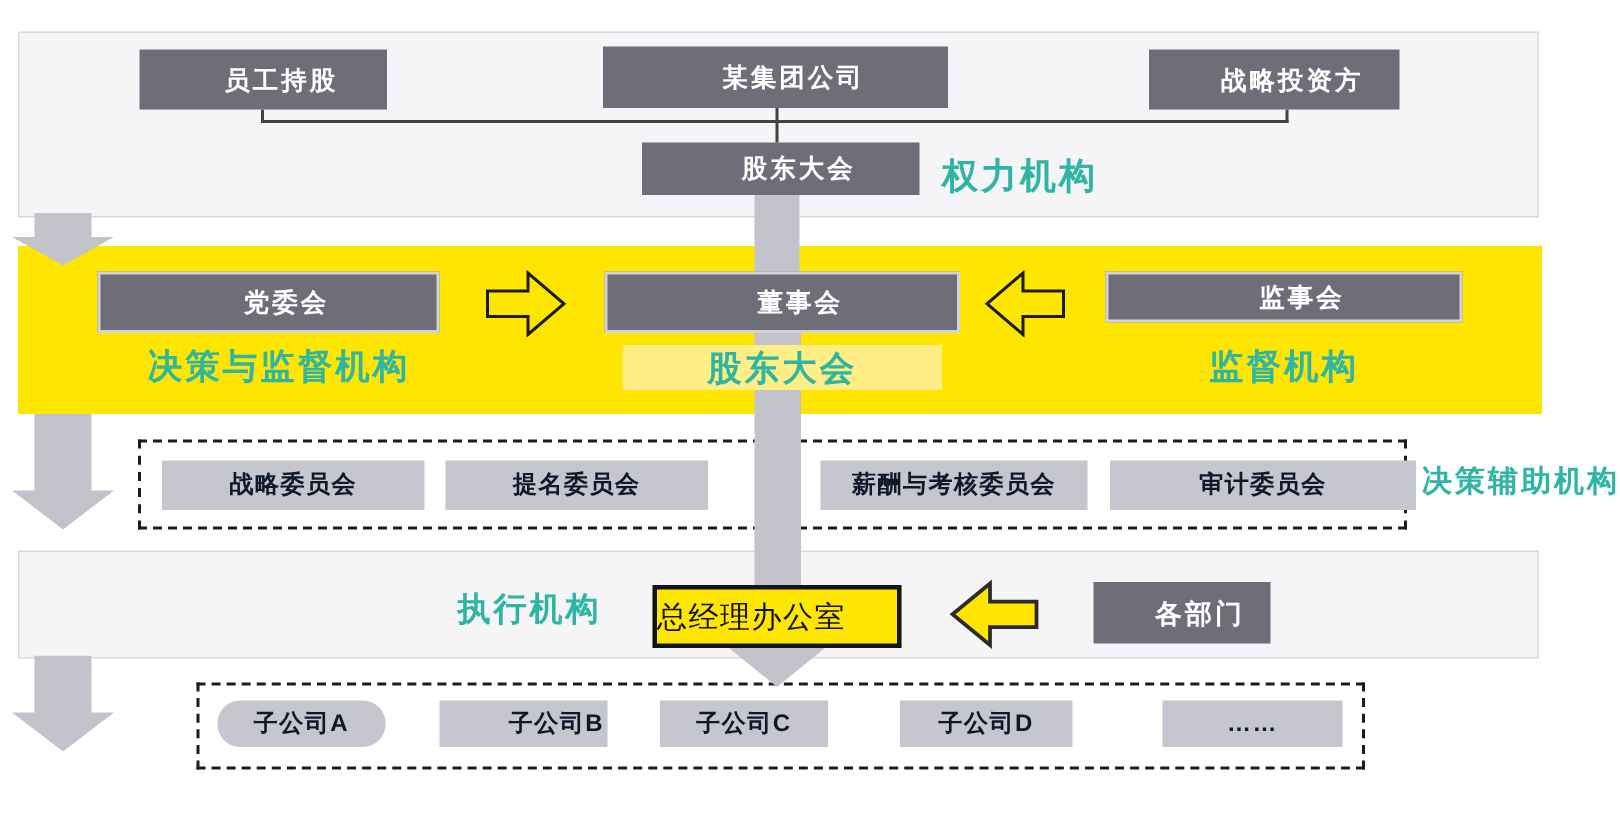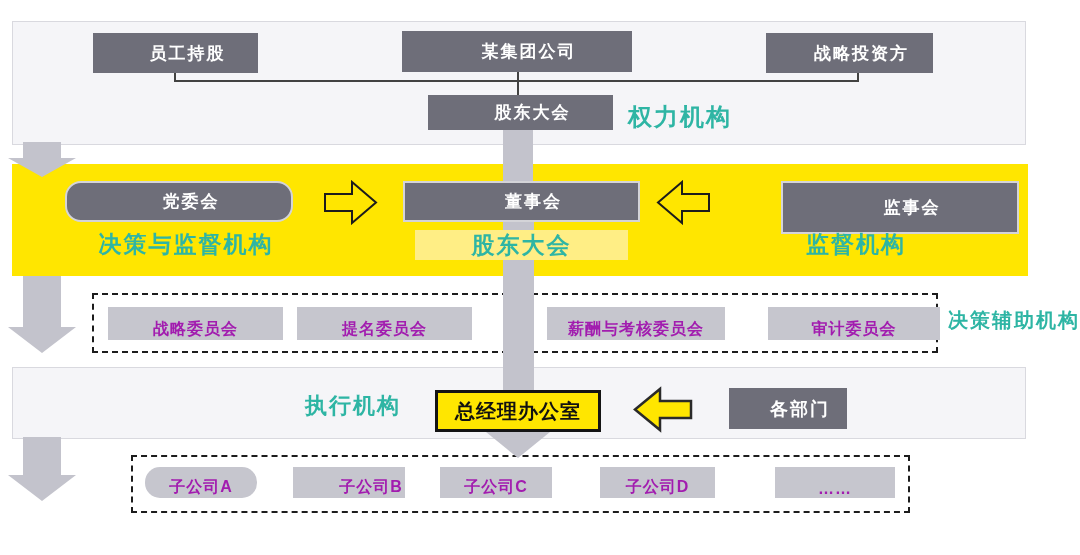--- a/index.html
+++ b/index.html
@@ -12,33 +12,33 @@
   .dashed-box{position:absolute;border:2px dashed #1c1c1c;background:transparent;z-index:2;box-sizing:border-box;}
   .line{position:absolute;background:#424242;z-index:2;}
   .bar{position:absolute;background:#c3c3cc;z-index:3;}
   .big-arrow{position:absolute;z-index:3;}
   .dark-box{
     position:absolute;background:#6e6e79;color:#ffffff;font-weight:bold;font-size:17px;
     letter-spacing:2px;display:flex;align-items:center;justify-content:center;z-index:5;box-sizing:border-box;padding-left:24px;
   }
   .bordered{border:2px solid #d4d4d8;}
   .light-box{
-    position:absolute;background:#c6c6ce;color:#a21caf;font-weight:bold;font-size:16px;
-    letter-spacing:1px;display:flex;align-items:flex-end;justify-content:center;z-index:5;box-sizing:border-box;
+    position:absolute;background:#c6c6ce;color:#0f172a;font-weight:bold;font-size:16px;
+    letter-spacing:1px;display:flex;align-items:center;justify-content:center;z-index:5;box-sizing:border-box;
   }
   .teal-label{
     position:absolute;color:#2eb5a4;font-weight:bold;z-index:6;letter-spacing:2px;white-space:nowrap;
   }
   .center{text-align:center;}
   .highlight{
     position:absolute;background:#ffee85;z-index:4;display:flex;align-items:center;justify-content:center;
   }
   .gm-box{
-    position:absolute;background:#ffe600;border:3px solid #141414;color:#111111;font-weight:bold;
-    font-size:20px;letter-spacing:1px;display:flex;align-items:center;justify-content:center;z-index:5;box-sizing:border-box;
+    position:absolute;background:#ffe600;border:3px solid #141414;color:#111111;font-weight:normal;
+    font-size:20px;letter-spacing:1px;display:flex;align-items:center;z-index:5;box-sizing:border-box;
   }
   svg{display:block;}
 </style>
 </head>
 <body>
 
 <div id="canvas">
 
   <div class="panel" style="left:12px;top:21px;width:1014px;height:124px;"></div>
   <div class="yellow-band" style="left:12px;top:164px;width:1016px;height:112px;"></div>
@@ -83,27 +83,27 @@
       <span>某集团公司</span>
     </div>
   <div class="dark-box" style="left:766px;top:33px;width:167px;height:40px;">
       <span>战略投资方</span>
     </div>
   <div class="dark-box" style="left:428px;top:95px;width:185px;height:35px;">
       <span>股东大会</span>
     </div>
   <div class="teal-label" style="left:628px;top:101px;font-size:24px;">权力机构</div>
 
-  <div class="dark-box bordered" style="left:65px;top:181px;width:228px;height:41px;border-radius:16px;">
+  <div class="dark-box bordered" style="left:65px;top:181px;width:228px;height:41px;">
       <span>党委会</span>
     </div>
   <div class="dark-box bordered" style="left:403px;top:181px;width:237px;height:41px;">
       <span>董事会</span>
     </div>
-  <div class="dark-box bordered" style="left:781px;top:181px;width:238px;height:53px;font-family:Liberation Mono, monospace;">
+  <div class="dark-box bordered" style="left:737px;top:181px;width:238px;height:34px;font-family:Liberation Mono, monospace;">
       <span>监事会</span>
     </div>
 
   <div class="big-arrow" style="left:324px;top:180px;z-index:5;">
     <svg width="54" height="45" viewBox="0 0 54 45">
         <polygon points="1,14 28,14 28,2 52,22.5 28,43 28,31 1,31" fill="#ffe600" stroke="#1c1c1c" stroke-width="2"></polygon>
       </svg>
   </div>
   <div class="big-arrow" style="left:656px;top:180px;z-index:5;">
     <svg width="54" height="45" viewBox="0 0 54 45">
@@ -119,21 +119,21 @@
 
   <div class="light-box" style="left:108px;top:307px;width:175px;height:33px;">
       <span>战略委员会</span>
     </div>
   <div class="light-box" style="left:297px;top:307px;width:175px;height:33px;">
       <span>提名委员会</span>
     </div>
   <div class="light-box" style="left:547px;top:307px;width:178px;height:33px;">
       <span>薪酬与考核委员会</span>
     </div>
-  <div class="light-box" style="left:768px;top:307px;width:172px;height:33px;">
+  <div class="light-box" style="left:740px;top:307px;width:204px;height:33px;">
       <span>审计委员会</span>
     </div>
   <div class="teal-label" style="left:948px;top:307px;font-size:20px;">决策辅助机构</div>
 
   <div class="teal-label" style="left:305px;top:391px;font-size:22px;">执行机构</div>
   <div class="gm-box" style="left:435px;top:390px;width:166px;height:42px;">
       <span>总经理办公室</span>
     </div>
   <div class="big-arrow" style="left:633px;top:386px;z-index:5;">
     <svg width="60" height="47" viewBox="0 0 60 47">

